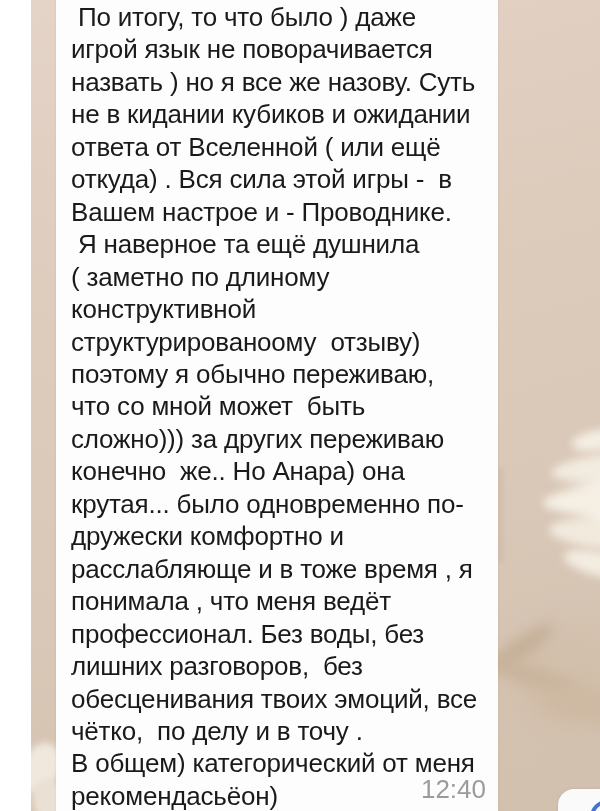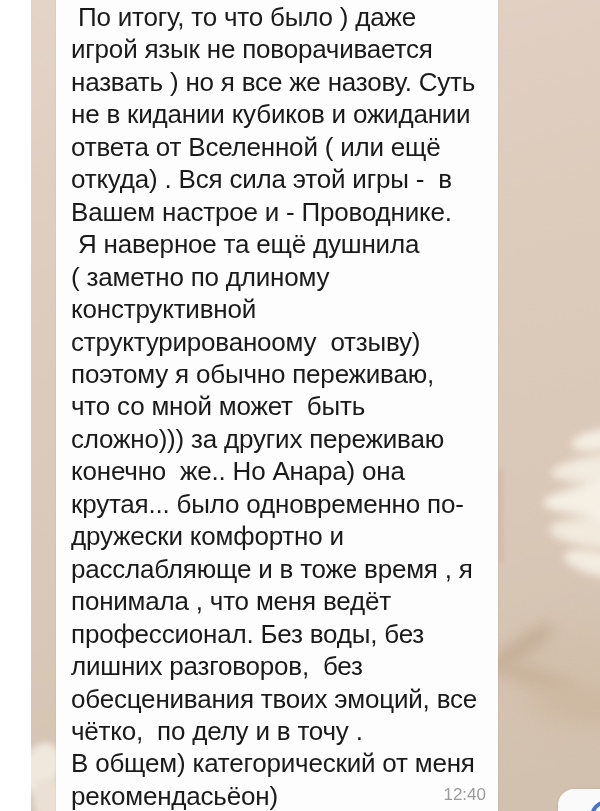--- a/index.html
+++ b/index.html
@@ -69,21 +69,21 @@
     line-height: 32.45px;
     letter-spacing: -0.2px;
     color: #1a1a1a;
     white-space: pre;
     overflow: hidden;
   }
   .timestamp {
     position: absolute;
     right: 12px;
     bottom: 16px;
-    font-size: 17px;
+    font-size: 26px;
     color: #9b9b9b;
     z-index: 3;
     text-align: center;
   }
 
   
   .scrollbar-thumb {
     position: absolute;
     right: 3px;
     top: 448px;

